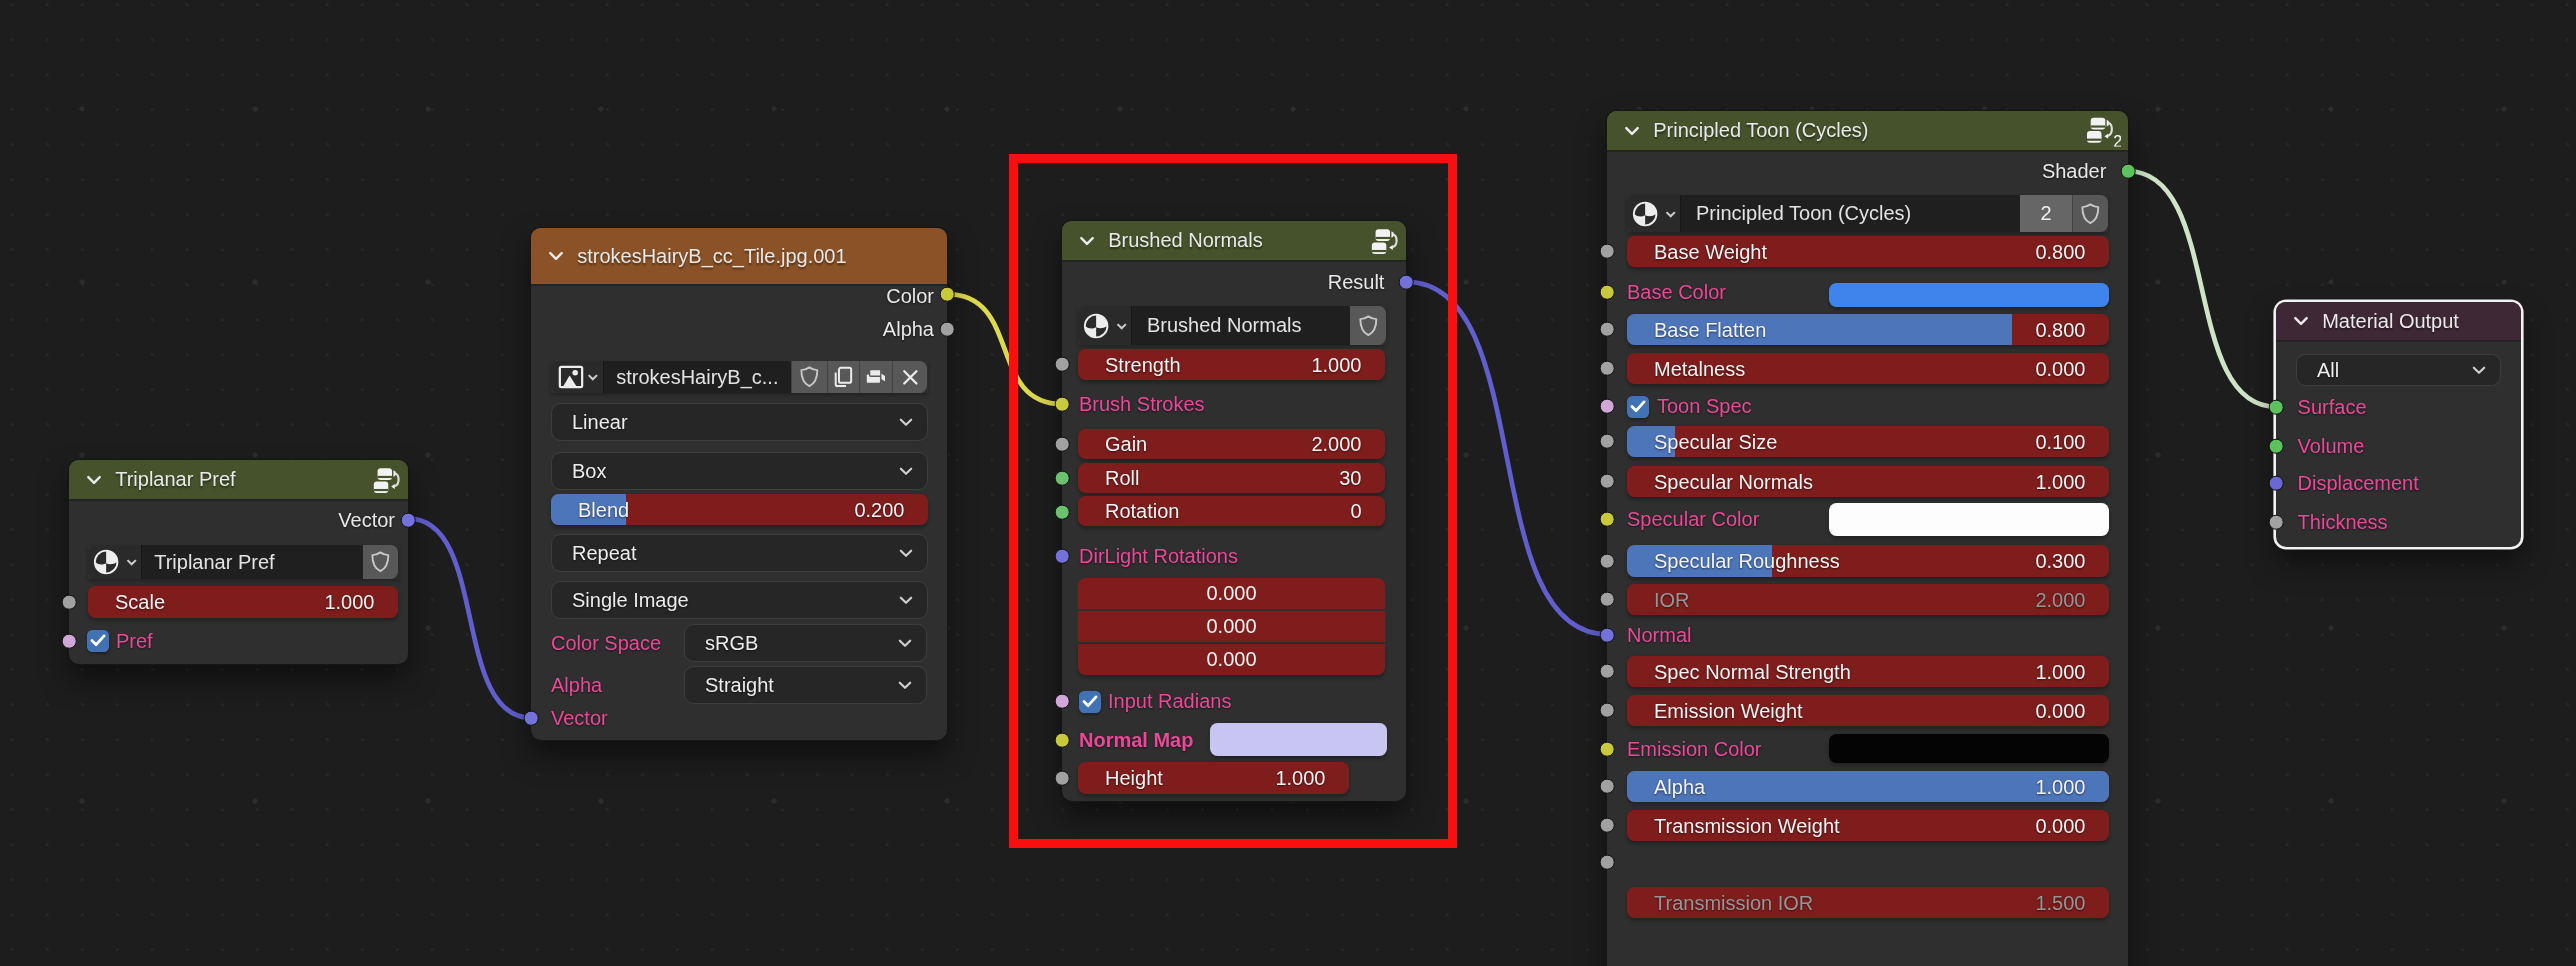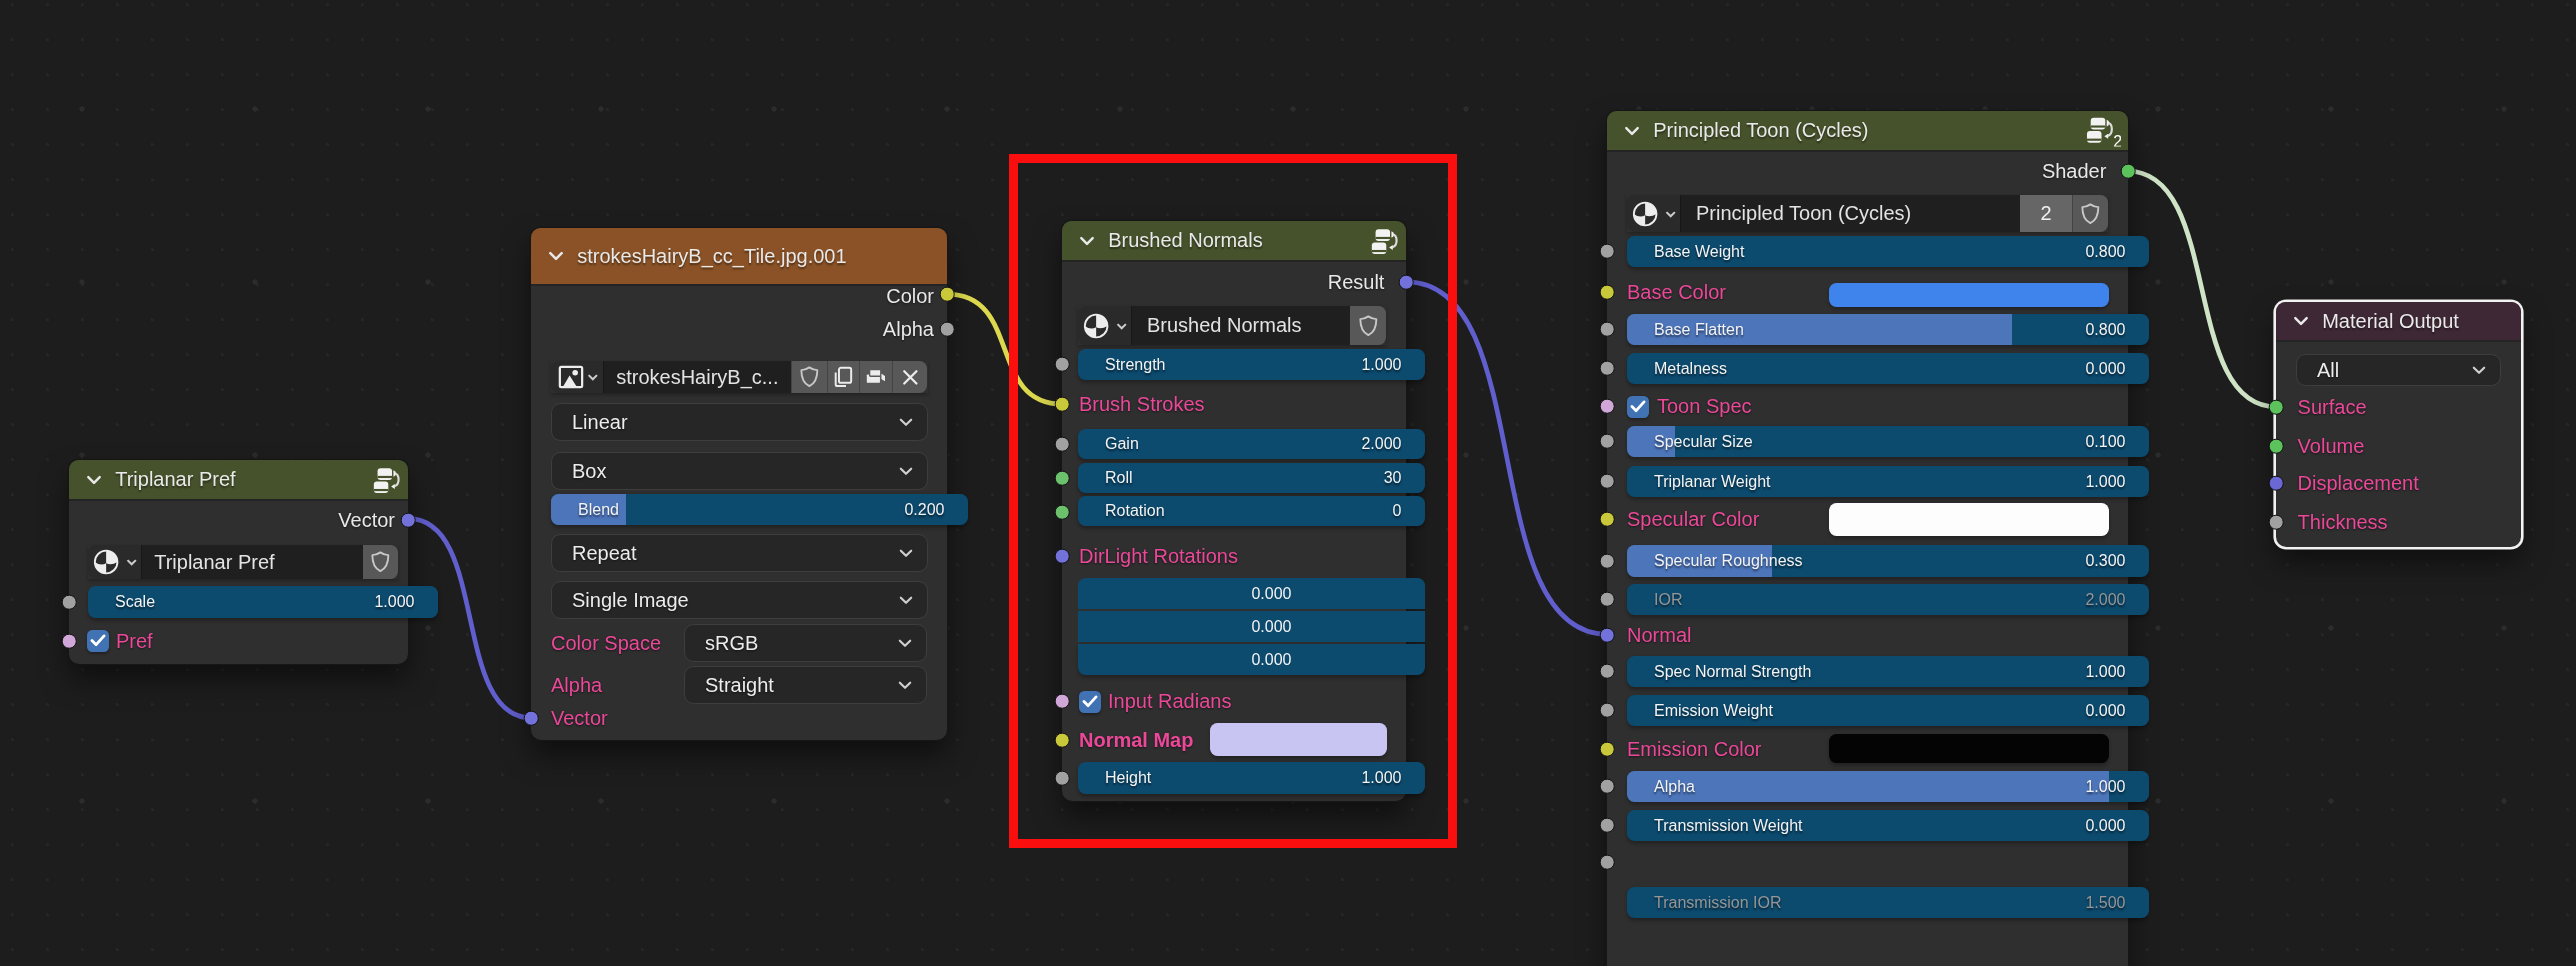--- a/index.html
+++ b/index.html
@@ -17,22 +17,22 @@
     display:flex;align-items:center;color:#e9e9e9;font-size:20px;}
   .hdr .chev{margin-left:16px;margin-right:12.2px;flex:0 0 auto;display:flex;}
   .hdr .ttl{white-space:nowrap;text-shadow:0 1.5px 1.9px rgba(0,0,0,.45);}
   .hdr .gico{position:absolute;right:7.5px;top:50%;transform:translateY(-50%);display:flex;}
   .sock{position:absolute;width:14.6px;height:14.6px;border-radius:50%;
     border:1.5px solid #121212;box-sizing:border-box;transform:translate(-50%,-50%);z-index:3;}
   .lab{position:absolute;color:#ec4899;font-size:20px;white-space:nowrap;
     transform:translateY(-50%);text-shadow:0 1.5px 2.1px rgba(0,0,0,.55);}
   .rlab{position:absolute;color:#e8e8e8;font-size:20px;white-space:nowrap;
     transform:translateY(-50%);text-shadow:0 1.5px 2.1px rgba(0,0,0,.55);text-align:right;}
-  .slider{position:absolute;background:#0c4a6e;border-radius:7.5px;overflow:hidden;
-    color:#f4f4f4;font-size:16px;box-shadow:0 2.4px 3.8px rgba(0,0,0,.28);padding-left:40px;}
+  .slider{position:absolute;background:#7f1d1d;border-radius:7.5px;overflow:hidden;
+    color:#f4f4f4;font-size:20px;box-shadow:0 2.4px 3.8px rgba(0,0,0,.28);}
   .slider .fill{position:absolute;left:0;top:0;bottom:0;background:#4d75ba;}
   .slider .sl{position:absolute;left:27px;top:50%;transform:translateY(-50%);
     text-shadow:0 1.5px 2.1px rgba(0,0,0,.55);}
   .slider .sv{position:absolute;right:23.5px;top:50%;transform:translateY(-50%);
     text-shadow:0 1.5px 2.1px rgba(0,0,0,.55);}
   .slider.dim{color:#969696;}
   .drop{position:absolute;background:#262626;border:1.5px solid #3e3e3e;border-radius:9.4px;
     box-sizing:border-box;color:#ececec;font-size:20px;}
   .drop .dt{position:absolute;left:20px;top:50%;transform:translateY(-50%);
     text-shadow:0 1.5px 2.1px rgba(0,0,0,.5);}
@@ -271,21 +271,21 @@
   <div class="slider" style="left:16px;top:390px;width:307px;height:31px;border-radius:0;display:flex;align-items:center;justify-content:center;box-shadow:none;">0.000</div>
   <div class="slider" style="left:16px;top:423px;width:307px;height:31px;border-radius:0 0 7.5px 7.5px;display:flex;align-items:center;justify-content:center;">0.000</div>
   <div class="check" style="left:17px;top:470px;">
     <svg width="16" height="13" viewBox="0 0 17 14">
         <path d="M2 7 L6.5 11.5 L15 2" stroke="#fff" stroke-width="3" fill="none" stroke-linecap="round" stroke-linejoin="round"></path>
       </svg>
   </div>
   <div class="lab" style="left:46px;top:480px;">Input Radians</div>
   <div class="lab" style="left:17px;top:519px;font-weight:bold;">Normal Map</div>
   <div class="swatch" style="left:148px;top:502px;width:177px;height:33px;background:#c9c5f3;"></div>
-  <div class="slider" style="left:16px;top:541px;width:307px;height:32px;text-align:right;">
+  <div class="slider" style="left:16px;top:541px;width:271px;height:32px;text-align:right;">
     <span class="sl">Height</span>
       <span class="sv">1.000</span>
   </div>
   <div class="sock" style="left:344px;top:61px;background:#7371da;"></div>
   <div class="sock" style="left:0;top:143px;background:#a1a1a1;"></div>
   <div class="sock" style="left:0;top:183px;background:#c9c83a;"></div>
   <div class="sock" style="left:0;top:223px;background:#a1a1a1;"></div>
   <div class="sock" style="left:0;top:257px;background:#6cc16c;"></div>
   <div class="sock" style="left:0;top:291px;background:#6cc16c;"></div>
   <div class="sock" style="left:0;top:335px;background:#7371da;"></div>
@@ -353,21 +353,21 @@
         <path d="M2 7 L6.5 11.5 L15 2" stroke="#fff" stroke-width="3" fill="none" stroke-linecap="round" stroke-linejoin="round"></path>
       </svg>
   </div>
   <div class="lab" style="left:50px;top:295px;">Toon Spec</div>
   <div class="slider" style="left:20px;top:315px;width:482px;height:31px;">
     <div class="fill" style="width:48px;"></div>
     <span class="sl">Specular Size</span>
       <span class="sv">0.100</span>
   </div>
   <div class="slider" style="left:20px;top:355px;width:482px;height:31px;">
-    <span class="sl">Triplanar Weight</span>
+    <span class="sl">Specular Normals</span>
       <span class="sv">1.000</span>
   </div>
   <div class="lab" style="left:20px;top:408px;">Specular Color</div>
   <div class="swatch" style="left:222px;top:392px;width:280px;height:33px;background:#fdfdfd;"></div>
   <div class="slider" style="left:20px;top:434px;width:482px;height:32px;">
     <div class="fill" style="width:145px;"></div>
     <span class="sl">Specular Roughness</span>
       <span class="sv">0.300</span>
   </div>
   <div class="slider dim" style="left:20px;top:473px;width:482px;height:31px;">

